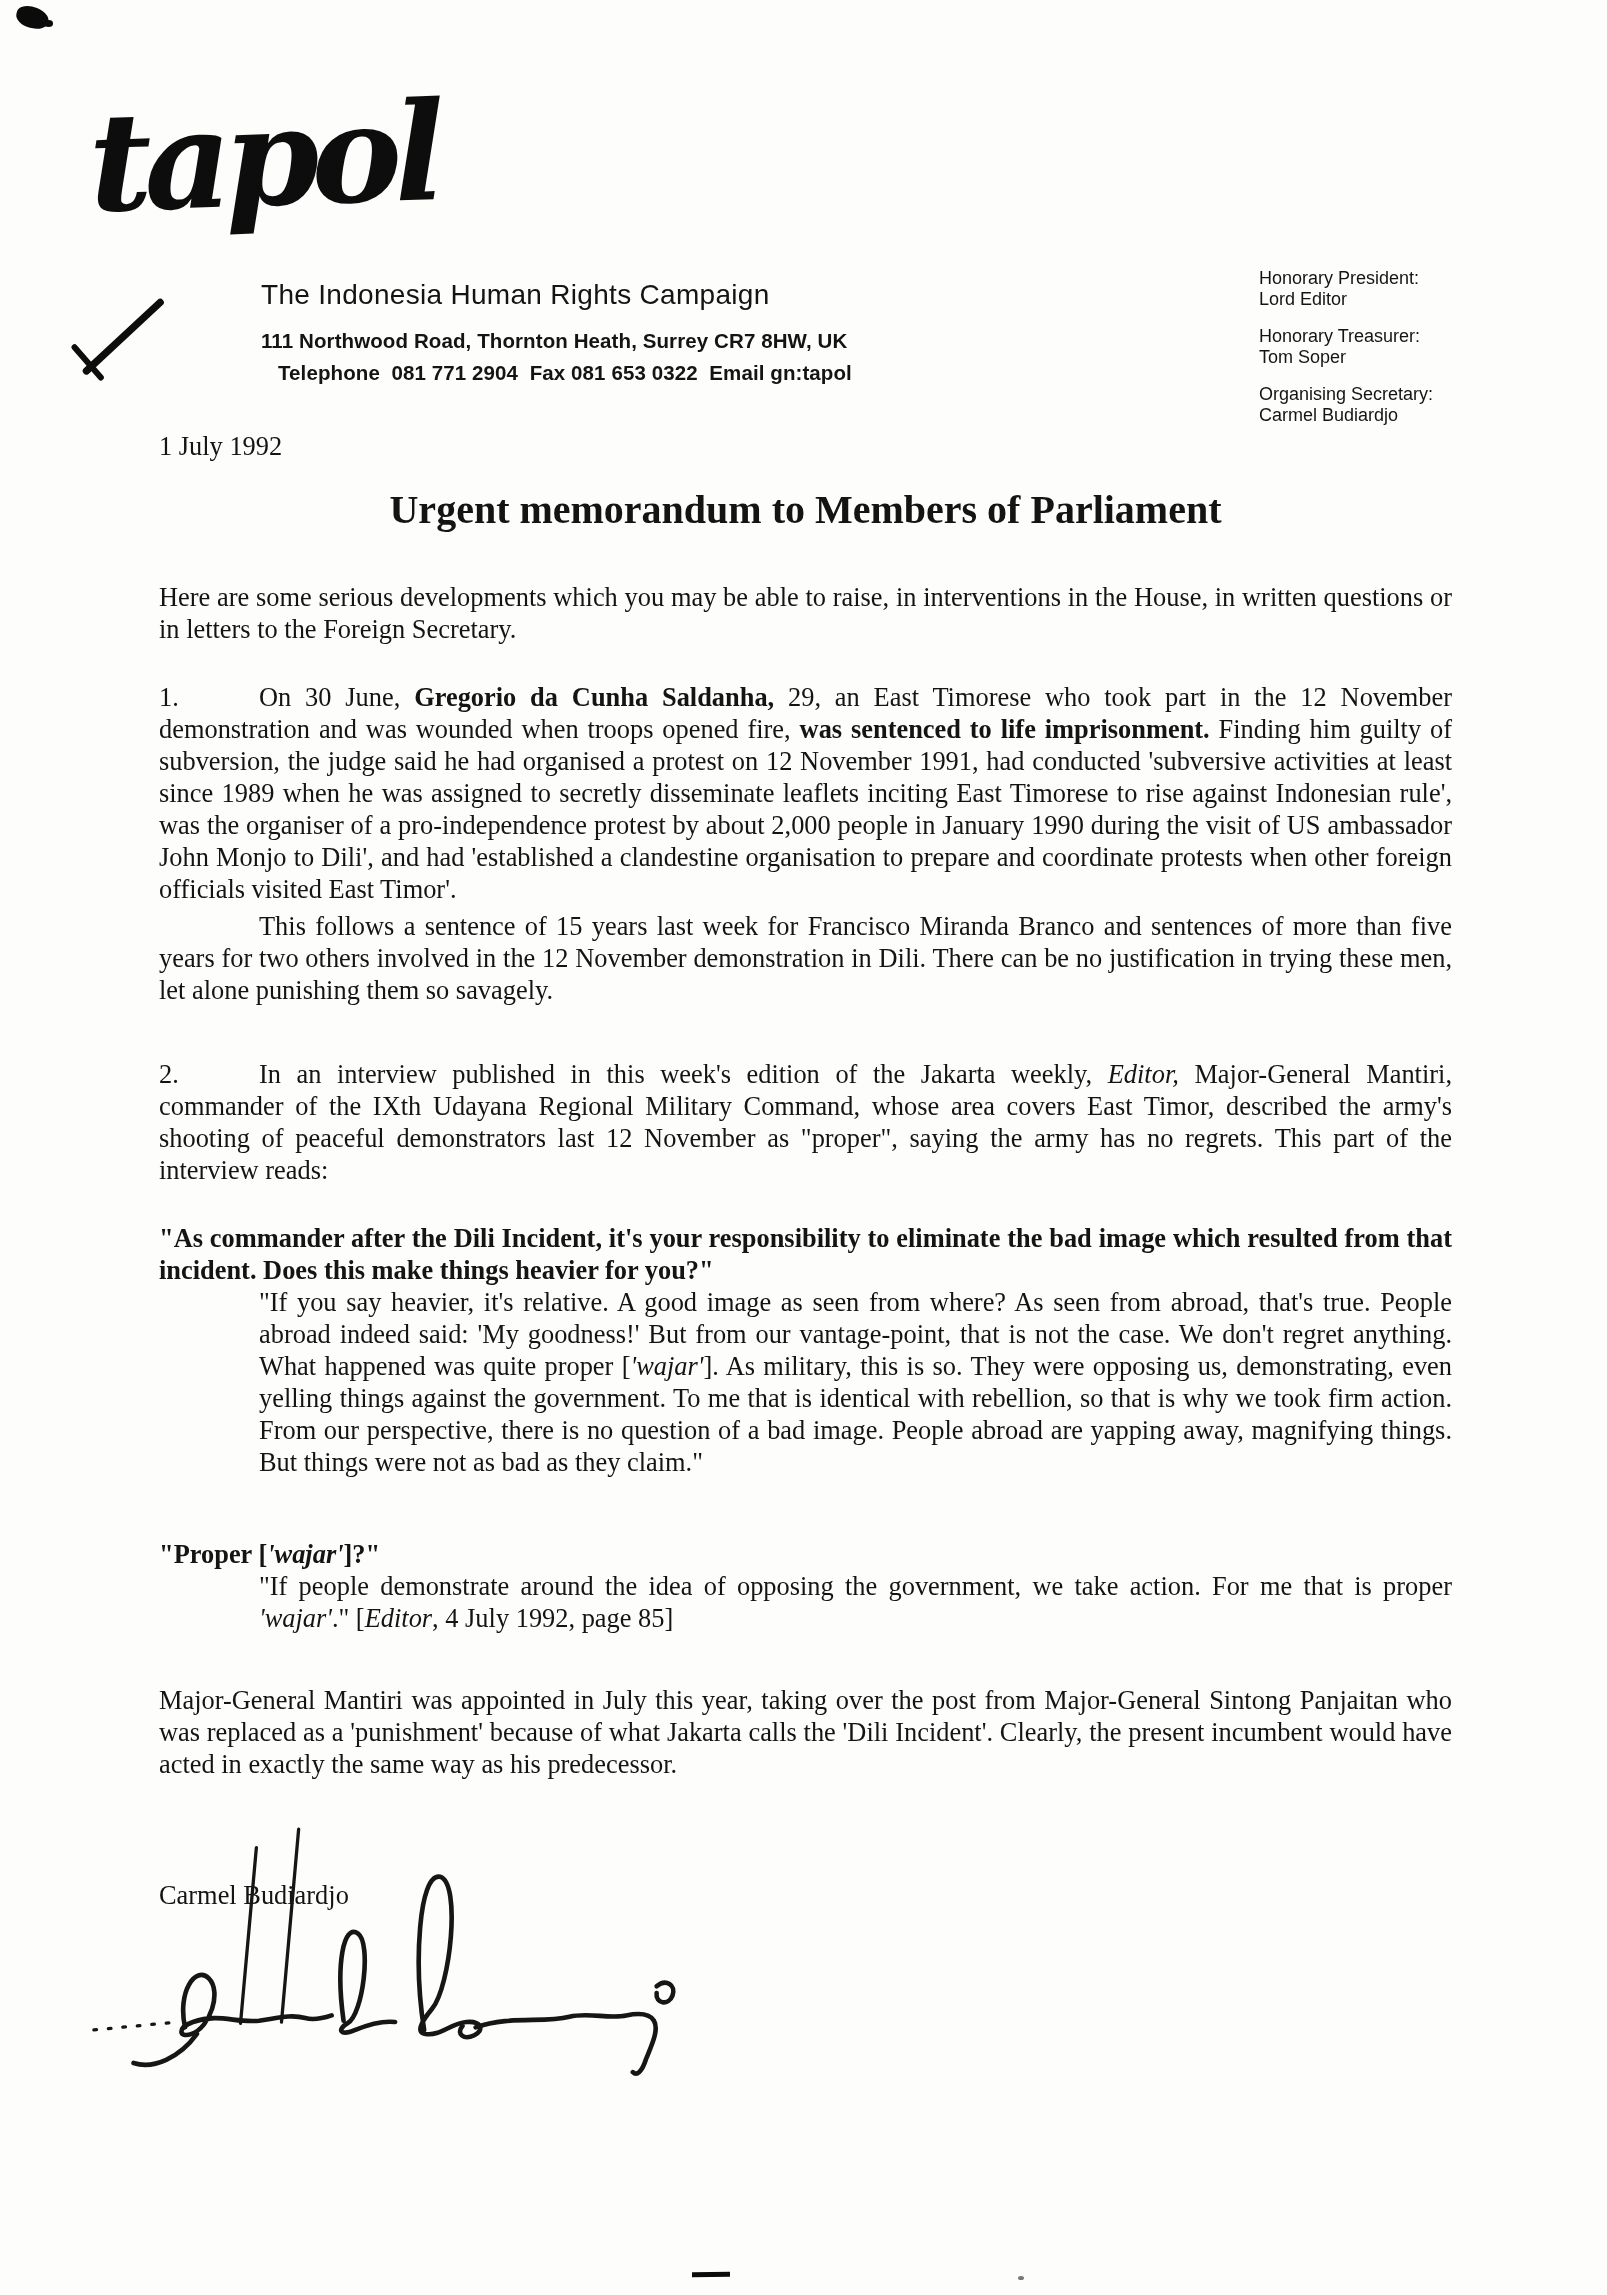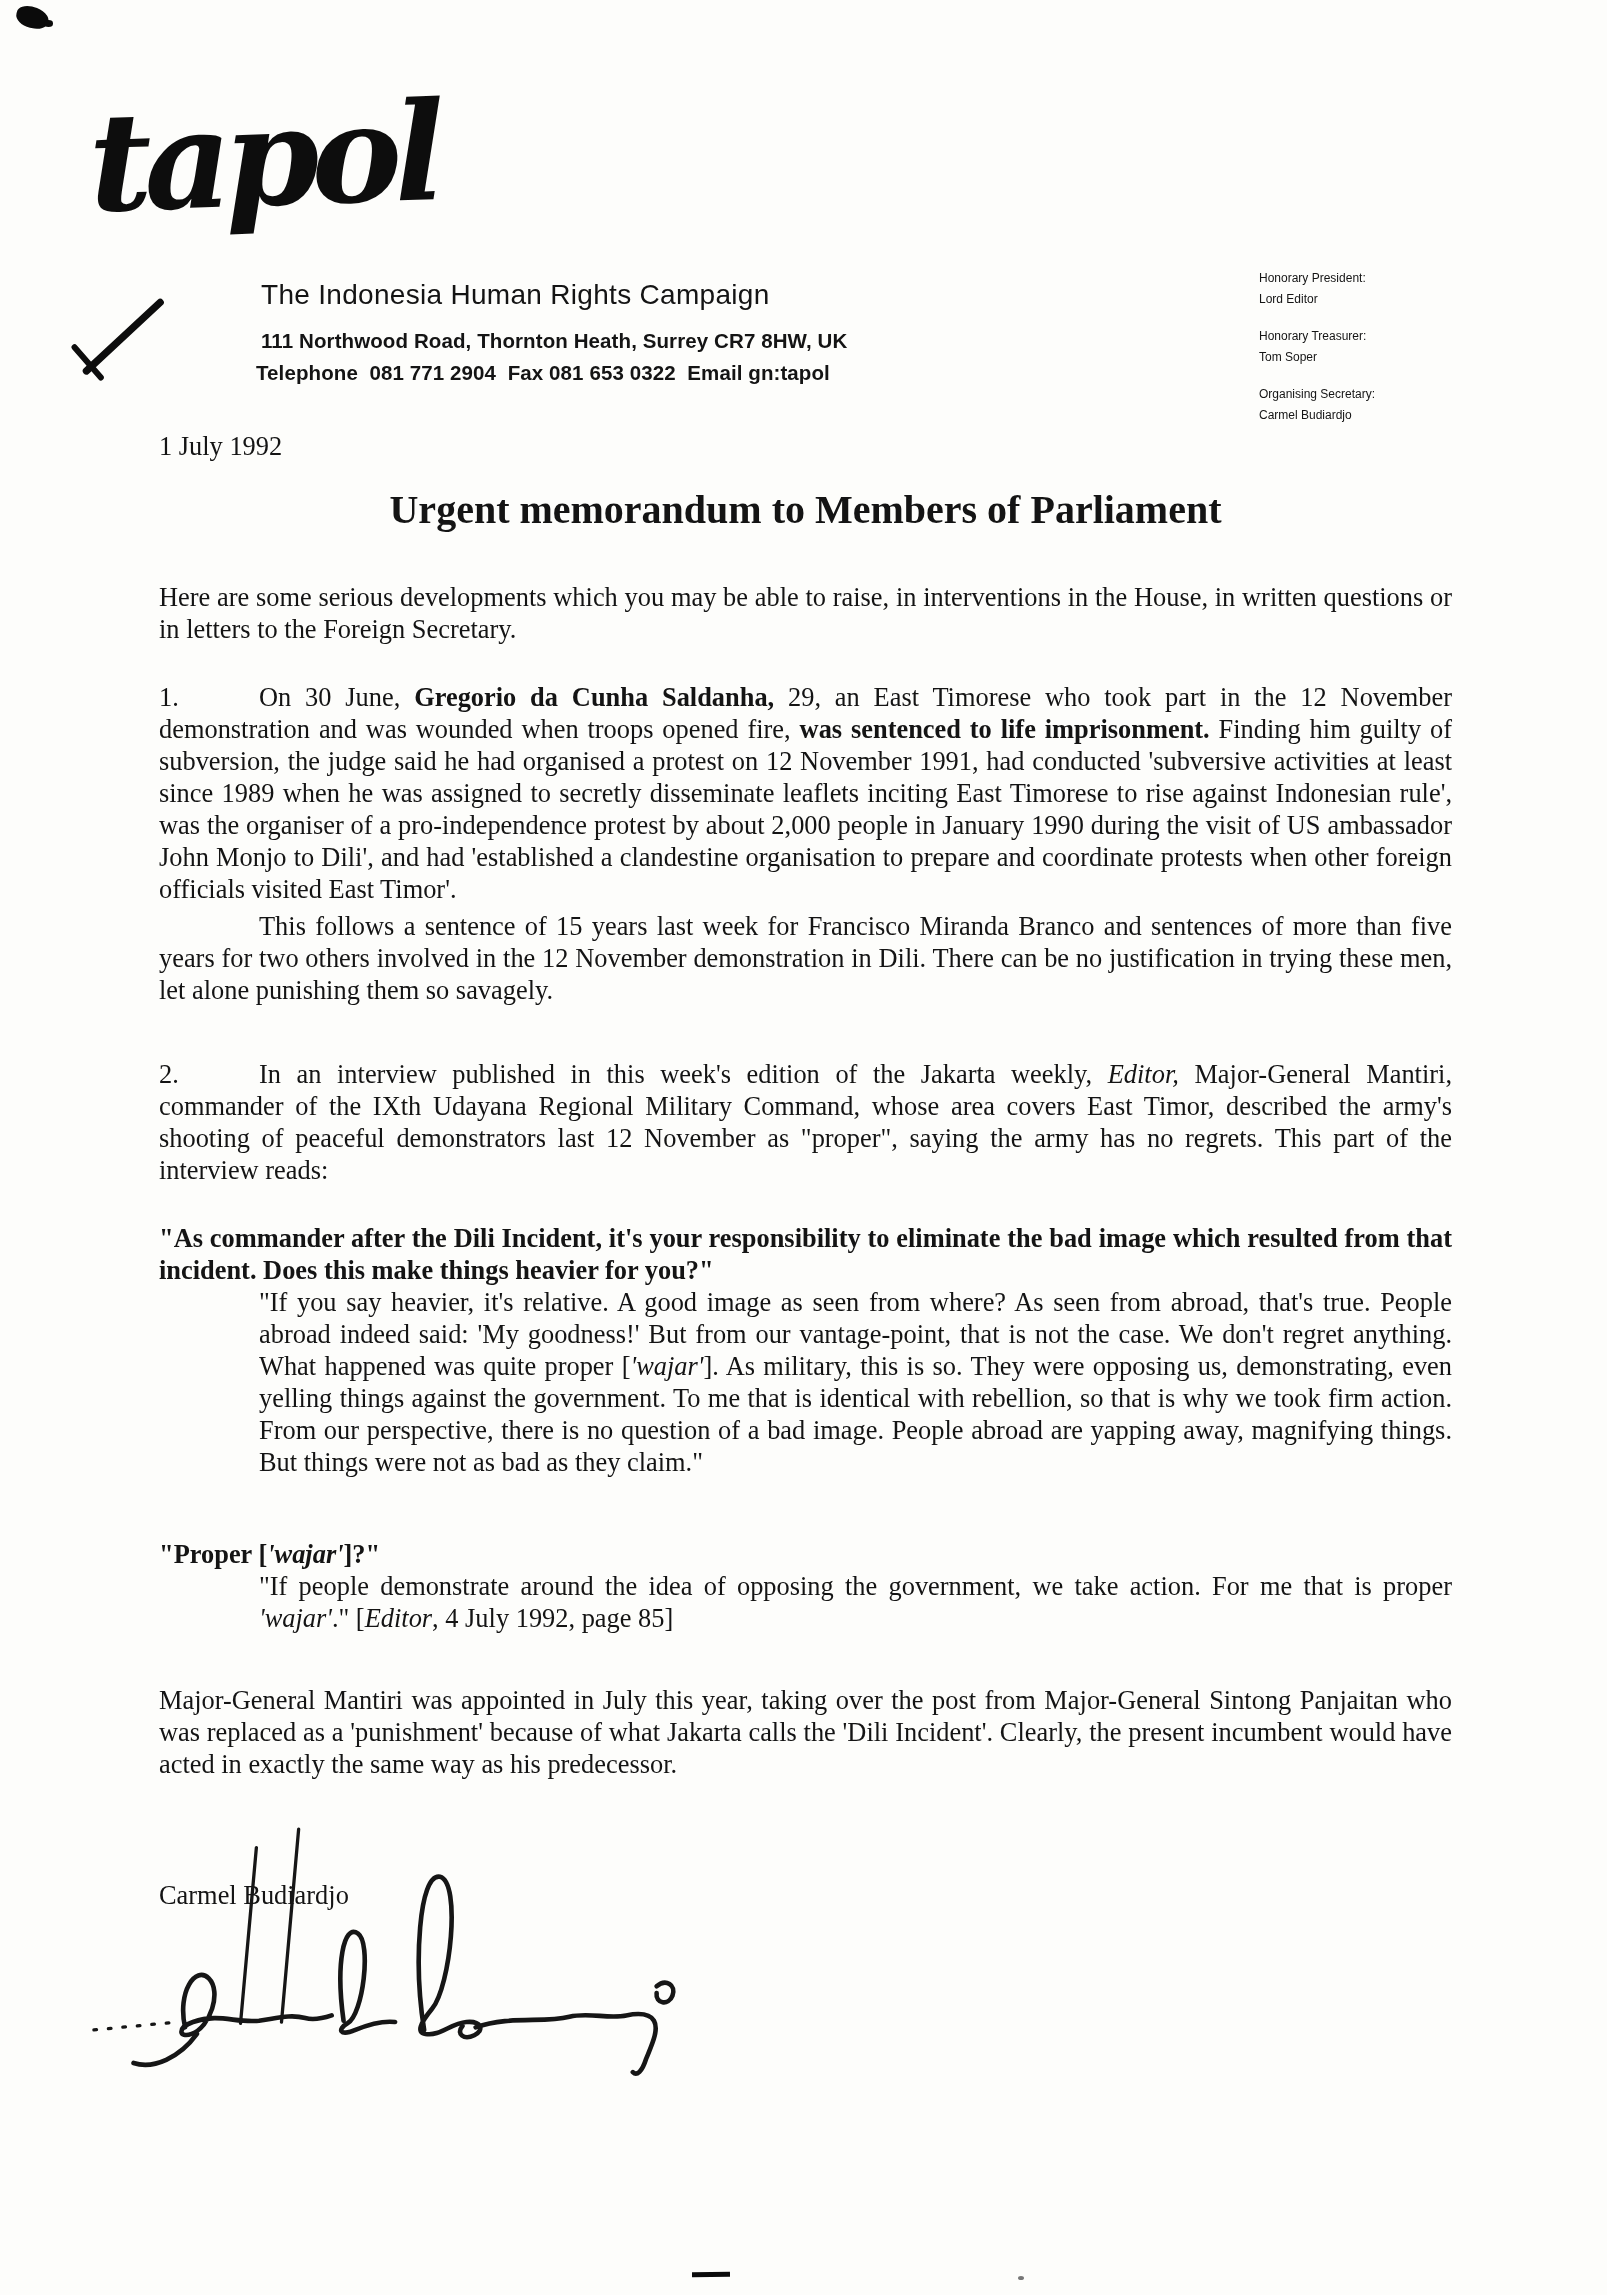--- a/index.html
+++ b/index.html
@@ -28,25 +28,25 @@
   .logo-flourish { position:absolute; left:60px; top:198px; }
   .org-name {
     position:absolute; left:261px; top:180px;
     font-family:"Liberation Sans", sans-serif; font-weight:normal; font-size:28px; letter-spacing:0.3px;
   }
   .address {
     position:absolute; left:261px; top:230px;
     font-family:"Liberation Sans", sans-serif; font-size:20.5px; font-weight:bold; letter-spacing:0.1px;
   }
   .contact {
-    position:absolute; left:256px; top:262px; white-space:pre-wrap;
+    position:absolute; left:278px; top:262px; white-space:pre-wrap;
     font-family:"Liberation Sans", sans-serif; font-size:20.5px; font-weight:bold; letter-spacing:0.1px;
   }
   .officers { position:absolute; left:1259px; top:169px; width:278px;
-    font-family:"Liberation Sans", sans-serif; font-size:12px; line-height:21px; }
+    font-family:"Liberation Sans", sans-serif; font-size:18px; line-height:21px; }
   .officer { margin-bottom:16px; }
 
   
   .date { position:absolute; left:159px; top:431px; font-size:26.4px; }
   .main {
     position:absolute; left:159px; top:491px; width:1293px;
     font-size:26.4px; line-height:32px; text-align:justify;
   }
   .title { text-align:center; font-weight:bold; font-size:40px; line-height:37px; margin-bottom:53px; }
   .para { margin-bottom:36px; }

